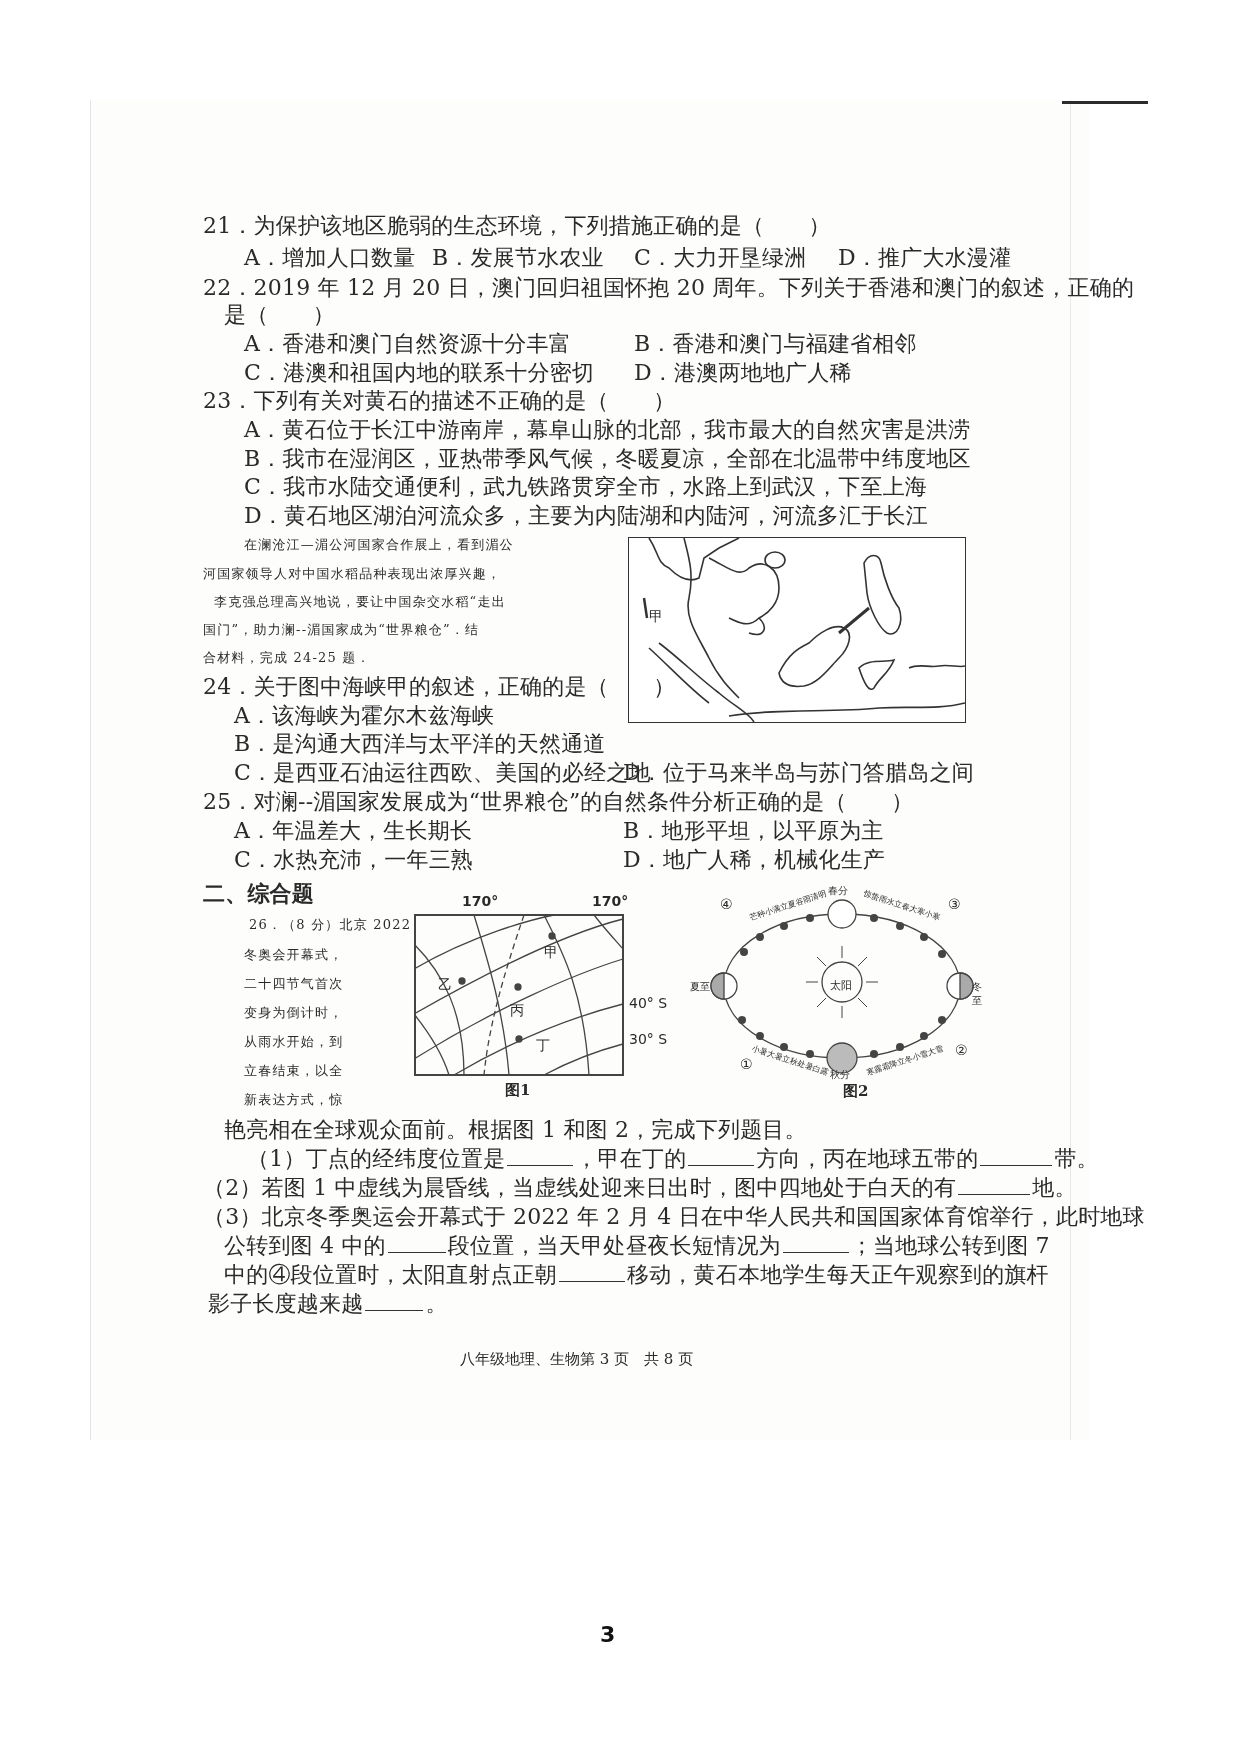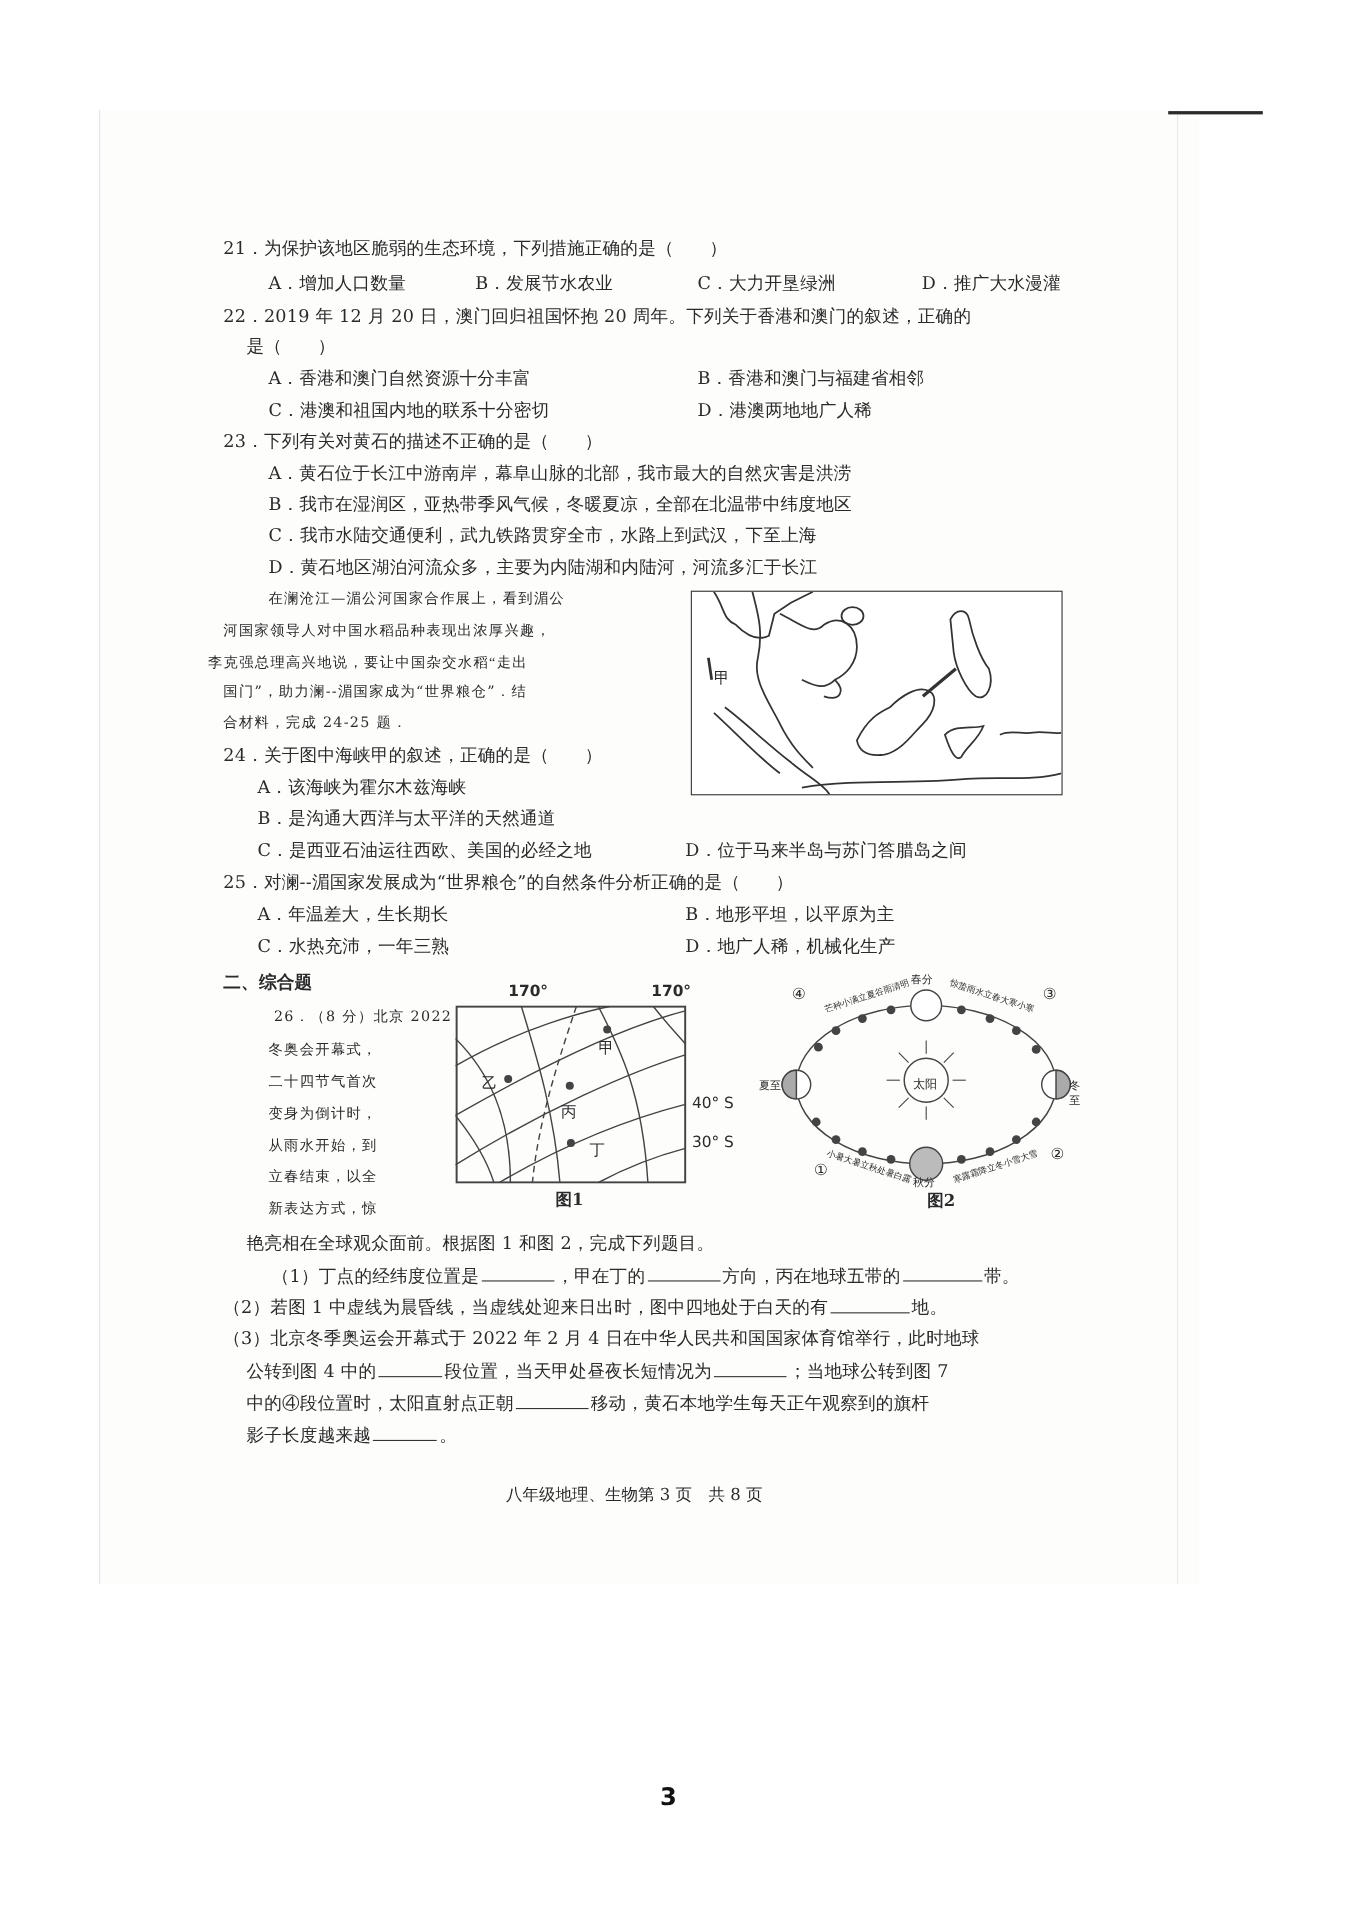--- a/index.html
+++ b/index.html
@@ -10,21 +10,21 @@
     color: #2a2a2a;
   }
   .scan {
     position: absolute; left: 90px; top: 100px; width: 1000px; height: 1340px;
     background: #fdfdfc;
   }
   .scan-edge-left { position:absolute; left: 90px; top: 100px; width:1px; height: 1340px; background:#e4e4e4; }
   .scan-edge-right { position:absolute; left: 1070px; top: 100px; width:1px; height: 1340px; background:#e8e8e8; }
   .corner-rule { position:absolute; left: 1062px; top: 101px; width: 86px; height: 3px; background:#2b2b2b; }
   .ln {
-    position: absolute; font-size: 16px; line-height: 26px; white-space: nowrap;
+    position: absolute; font-size: 22px; line-height: 26px; white-space: nowrap;
     letter-spacing: 0.2px;
   }
   .ln.passage { font-size: 13px; letter-spacing: 1.2px; }
   .ln.section { font-weight: bold; }
   .blank {
     display: inline-block; border-bottom: 1.5px solid #333; vertical-align: baseline;
     height: 18px; margin: 0 2px;
   }
   .map-box {
     position: absolute; left: 628px; top: 537px; width: 336px; height: 184px;
@@ -66,21 +66,21 @@
 <div class="ln" style="left:634px; top:360px;">D．港澳两地地广人稀</div>
 
 <div class="ln" style="left:203px; top:388px;">23．下列有关对黄石的描述不正确的是（　　）</div>
 <div class="ln" style="left:244px; top:417px;">A．黄石位于长江中游南岸，幕阜山脉的北部，我市最大的自然灾害是洪涝</div>
 <div class="ln" style="left:244px; top:446px;">B．我市在湿润区，亚热带季风气候，冬暖夏凉，全部在北温带中纬度地区</div>
 <div class="ln" style="left:244px; top:474px;">C．我市水陆交通便利，武九铁路贯穿全市，水路上到武汉，下至上海</div>
 <div class="ln" style="left:244px; top:503px;">D．黄石地区湖泊河流众多，主要为内陆湖和内陆河，河流多汇于长江</div>
 
 <div class="ln passage" style="left:244px; top:532px;">在澜沧江—湄公河国家合作展上，看到湄公</div>
 <div class="ln passage" style="left:203px; top:561px;">河国家领导人对中国水稻品种表现出浓厚兴趣，</div>
-<div class="ln passage" style="left:189px; top:589px;font-family:Liberation Serif, serif;">李克强总理高兴地说，要让中国杂交水稻“走出</div>
+<div class="ln passage" style="left:214px; top:589px;">李克强总理高兴地说，要让中国杂交水稻“走出</div>
 <div class="ln passage" style="left:203px; top:617px;">国门”，助力澜--湄国家成为“世界粮仓”．结</div>
 <div class="ln passage" style="left:203px; top:645px;">合材料，完成 24-25 题．</div>
 
 <div class="map-box">
   <svg width="336" height="184" viewBox="0 0 336 184" fill="none" stroke="#333" stroke-width="1.6">
     <path d="M20 0 C30 15 28 25 40 30 C50 40 60 45 70 40 L75 20 L90 10 L110 0"></path>
     <path d="M55 0 C60 20 65 35 60 60 C55 80 70 100 80 120 C90 140 100 150 110 160"></path>
     <path d="M80 20 C100 30 110 40 120 30 C135 20 150 30 150 50 C150 65 140 75 130 80 C120 90 110 85 100 80"></path>
     <path d="M130 80 C140 90 135 100 120 95"></path>
     <ellipse cx="146" cy="22" rx="10" ry="8"></ellipse>
@@ -214,18 +214,18 @@
   <span>（2）若图 1 中虚线为晨昏线，当虚线处迎来日出时，图中四地处于白天的有</span><span class="blank" style="width:72px"></span><span>地。</span>
 </div>
 
 <div class="ln" style="left:203px; top:1204px;">（3）北京冬季奥运会开幕式于 2022 年 2 月 4 日在中华人民共和国国家体育馆举行，此时地球</div>
 <div class="ln" style="left:224px; top:1233px;">
   <span>公转到图 4 中的</span><span class="blank" style="width:58px"></span><span>段位置，当天甲处昼夜长短情况为</span><span class="blank" style="width:66px"></span><span>；当地球公转到图 7</span>
 </div>
 <div class="ln" style="left:224px; top:1262px;text-align:right;">
   <span>中的④段位置时，太阳直射点正朝</span><span class="blank" style="width:66px"></span><span>移动，黄石本地学生每天正午观察到的旗杆</span>
 </div>
-<div class="ln" style="left:224px; top:1291px;text-align:center;">
+<div class="ln" style="left:208px; top:1291px;text-align:center;">
   <span>影子长度越来越</span><span class="blank" style="width:58px"></span><span>。</span>
 </div>
 
 <div class="footer">八年级地理、生物第 3 页　共 8 页</div>
 <div class="page-num">3</div>
 
 </body></html>

